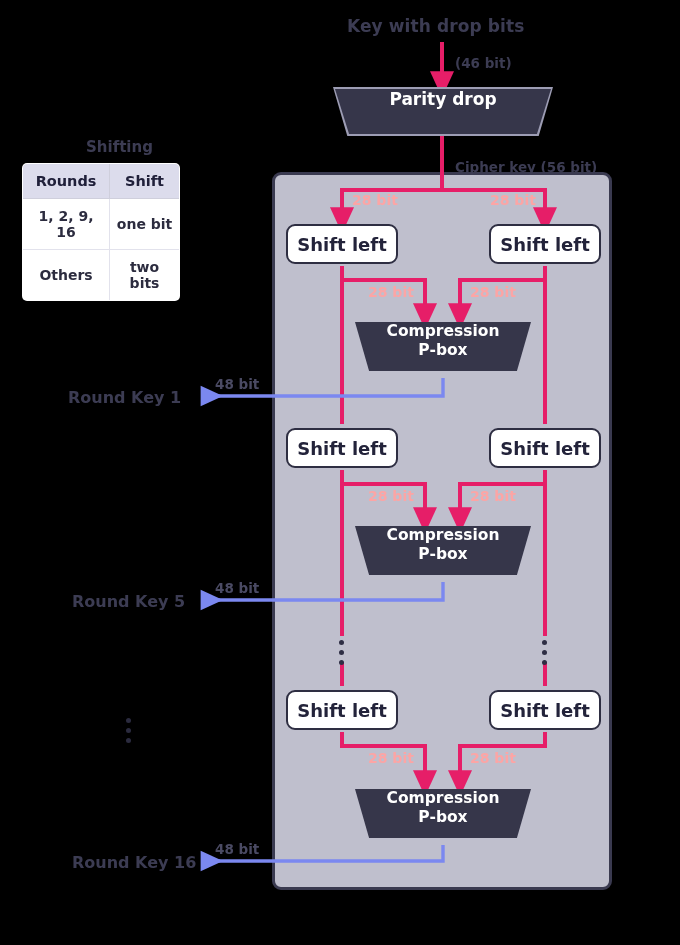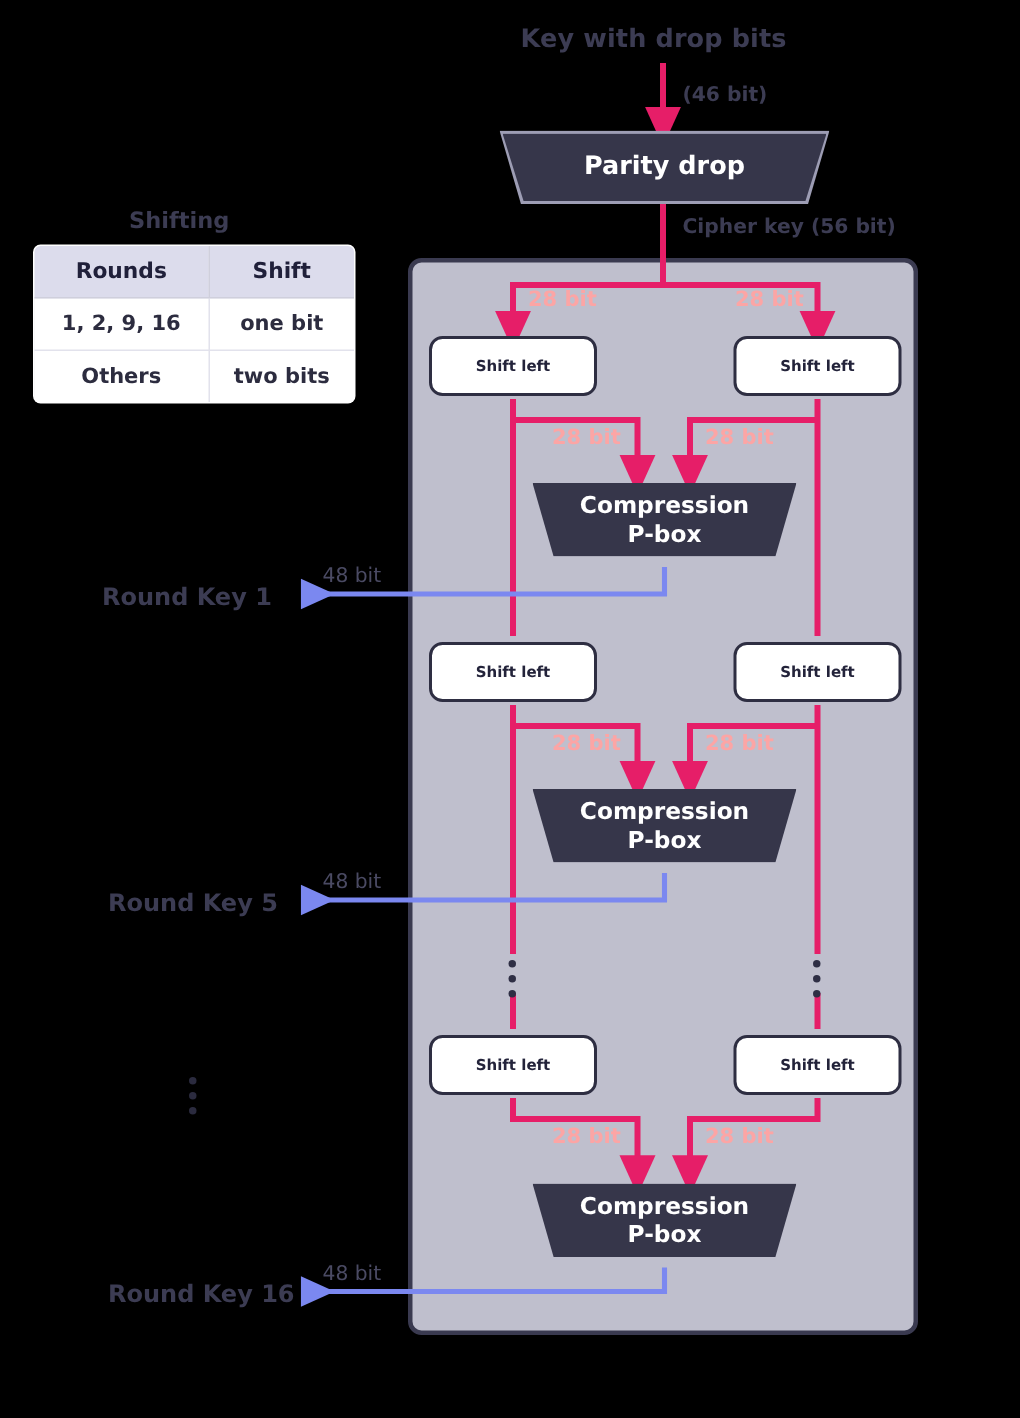--- a/index.html
+++ b/index.html
@@ -9,65 +9,65 @@
     position:relative;overflow:hidden;
   }
   #stage{position:absolute;left:0;top:0;width:680px;height:945px;}
   svg#wires{position:absolute;left:0;top:0;width:680px;height:945px;pointer-events:none;}
 
   .lbl{position:absolute;color:#3c3c53;font-weight:bold;white-space:nowrap;}
   .lbl-title{font-size:17px;letter-spacing:.1px;}
   .lbl-bit{font-size:13.5px;}
   .lbl-bit-dark{position:absolute;color:#fca5a5;font-weight:bold;font-size:14px;white-space:nowrap;}
   .lbl-rk{position:absolute;color:#3c3c53;font-weight:bold;font-size:16px;white-space:nowrap;}
-  .lbl-48{position:absolute;color:#4a4a63;font-weight:normal;font-size:13.5px;white-space:nowrap;}
+  .lbl-48{position:absolute;color:#4a4a63;font-weight:bold;font-size:13.5px;white-space:nowrap;}
 
   
   #gen-box{
     position:absolute;left:272px;top:172px;width:340px;height:718px;
     background:#bfbfcd;border:3px solid #3a3a50;border-radius:9px;
     box-sizing:border-box;
   }
   #gen-label{
     position:absolute;left:612px;top:172px;width:718px;height:42px;
     transform:rotate(-90deg);transform-origin:0 0;
     margin-left:42px;
     display:flex;align-items:center;justify-content:center;
     color:#3c3c53;font-weight:bold;font-size:15px;letter-spacing:.3px;
   }
 
   
   #shift-wrap{position:absolute;left:22px;top:138px;width:195px;}
   #shift-title{text-align:center;color:#3c3c53;font-weight:bold;font-size:15px;margin-bottom:7px;}
   table#shift-table{
-    border-collapse:collapse;width:215px;background:#fff;
+    border-collapse:collapse;width:158px;background:#fff;
     border:1px solid #cfcfdc;border-radius:5px;overflow:hidden;
     box-shadow:0 0 0 1px rgba(0,0,0,.03);
   }
   table#shift-table th{
     background:#dcdcec;color:#20203a;font-size:14.5px;font-weight:bold;
     padding:9px 6px;border:1px solid #cfcfdc;
   }
   table#shift-table td{
     background:#fff;color:#2c2c3f;font-size:14px;font-weight:bold;
     padding:9px 6px;border:1px solid #e2e2ec;text-align:center;
   }
 
   
   .shiftbox{
     position:absolute;width:112px;height:40px;background:#fff;
     border:2.5px solid #2e2e42;border-radius:9px;
     display:flex;align-items:center;justify-content:center;
-    color:#23233a;font-weight:bold;font-size:10px;box-sizing:border-box;
+    color:#23233a;font-weight:bold;font-size:18px;box-sizing:border-box;
   }
 
   
   .trap{
     position:absolute;background:#36364a;
-    display:flex;flex-direction:column;align-items:center;justify-content:center;
+    display:flex;flex-direction:column;align-items:center;
     color:#fff;font-weight:bold;font-size:15.5px;line-height:1.22;
     clip-path:polygon(0% 0%, 100% 0%, 92% 100%, 8% 100%);
     box-sizing:border-box;
   }
   #parity-drop{
     left:335px;top:89px;width:216px;height:45px;font-size:17px;
     clip-path:polygon(0% 0%, 100% 0%, 93.5% 100%, 6.5% 100%);
     background:#36364a;
   }
   #parity-drop-border{
@@ -138,21 +138,21 @@
   </svg>
 
   <div class="lbl lbl-title" style="left:347px;top:16px;">Key with drop bits</div>
   <div class="lbl lbl-bit" style="left:455px;top:55px;">(46 bit)</div>
 
   <div id="parity-drop-border"></div>
   <div class="trap" id="parity-drop">
     <span>Parity drop</span>
   </div>
 
-  <div class="lbl lbl-bit" style="left:455px;top:143px;">Cipher key (56 bit)</div>
+  <div class="lbl lbl-bit" style="left:455px;top:159px;">Cipher key (56 bit)</div>
 
   <div id="shift-wrap">
     <div id="shift-title">Shifting</div>
     <table id="shift-table">
       <thead>
         <tr>
           <th>Rounds</th>
           <th>Shift</th>
         </tr>
       </thead>

